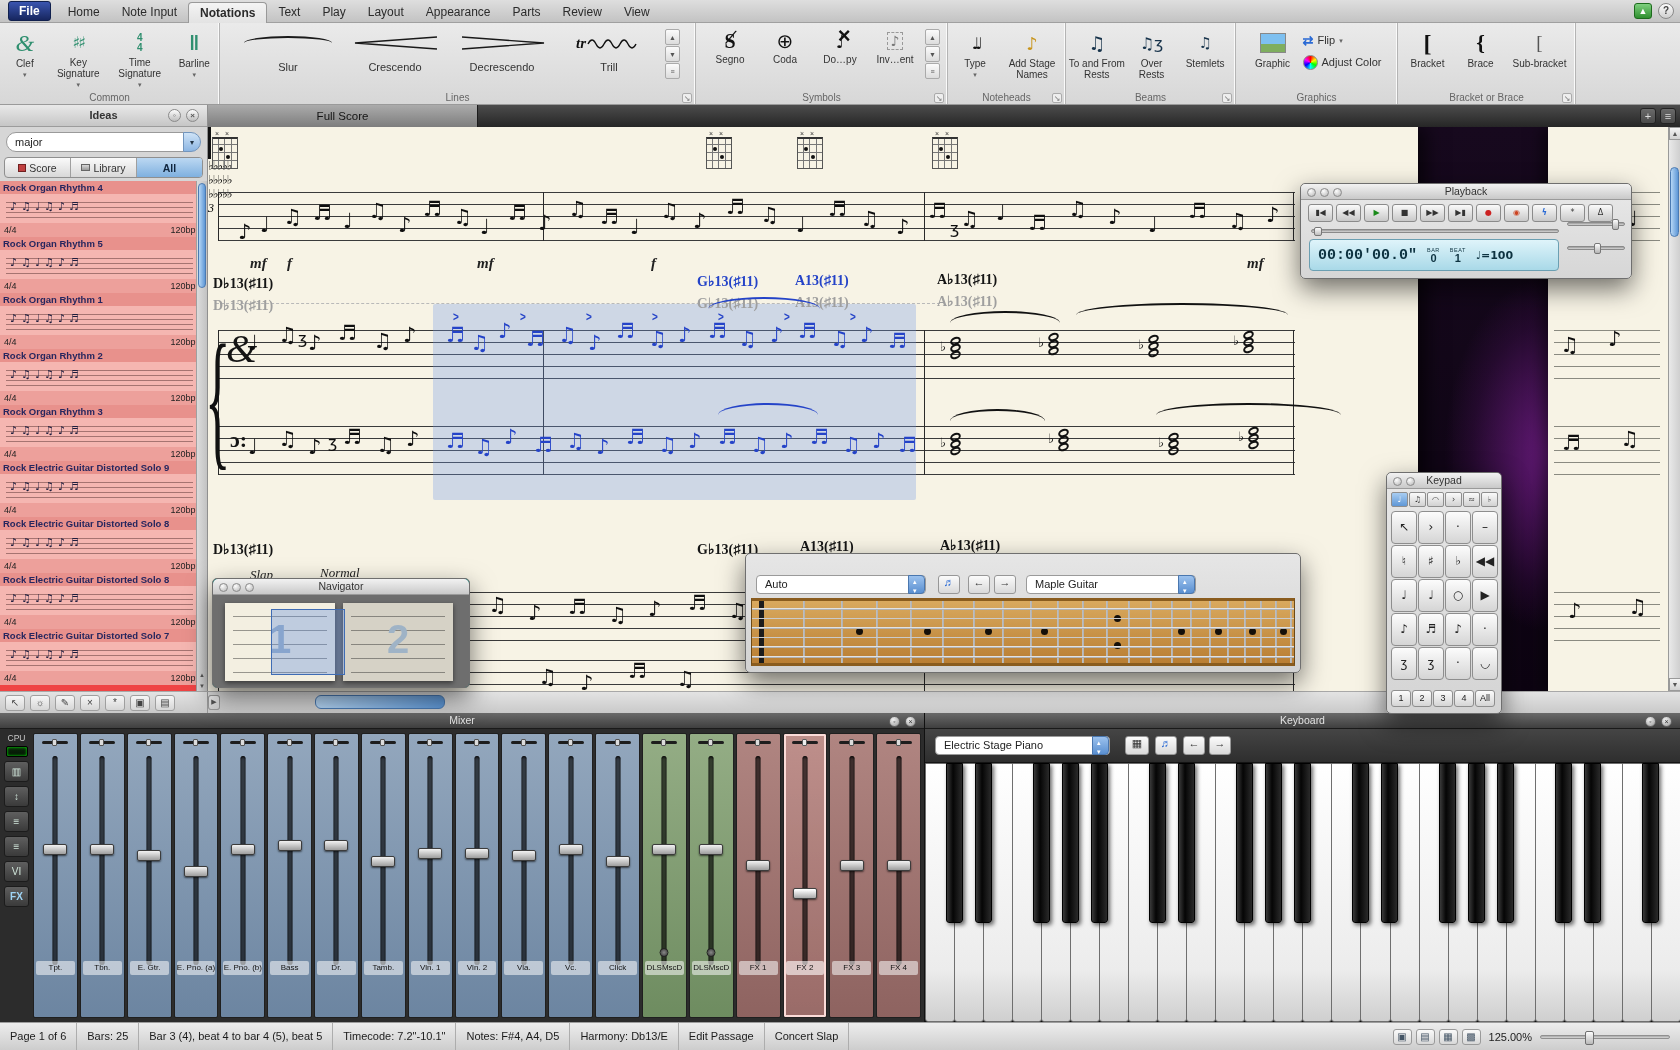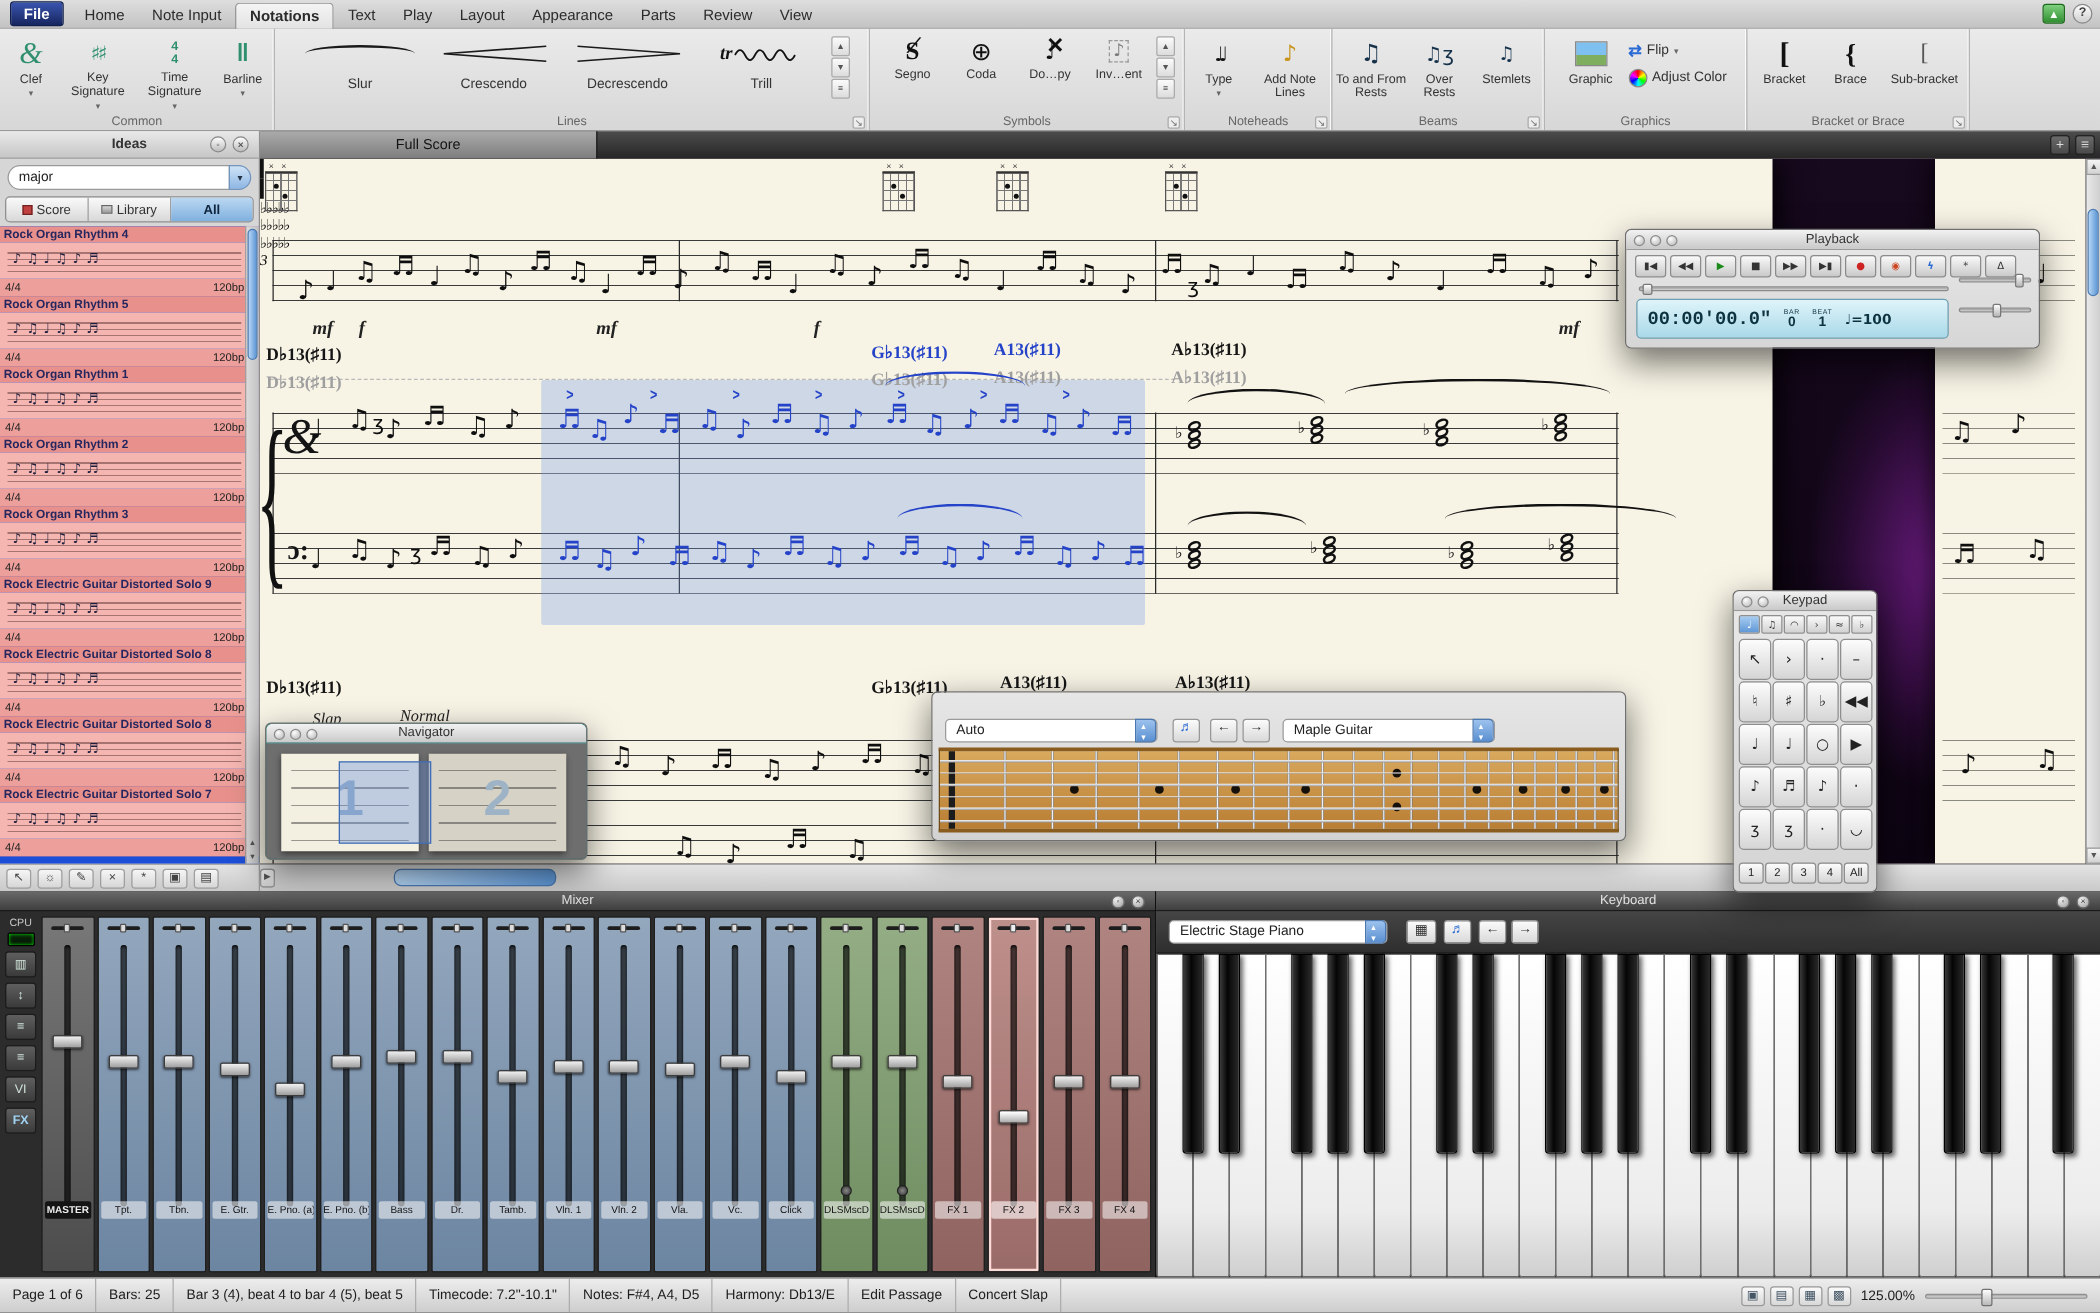--- a/index.html
+++ b/index.html
@@ -35,21 +35,21 @@
 #ideas{position:absolute;left:0;top:105px;width:208px;height:586px;background:#d6d6d6;border-right:1px solid #8f8f8f}
 #ideas-hd{position:relative;height:22px;background:linear-gradient(#e9e9e9,#c6c6c6);border-bottom:1px solid #9c9c9c;text-align:center;font-size:11px;font-weight:bold;color:#333;line-height:21px}
 .circbtn{position:absolute;top:4px;width:13px;height:13px;border-radius:50%;background:linear-gradient(#fdfdfd,#bdbdbd);border:1px solid #8a8a8a;font-size:8px;line-height:11px;text-align:center;color:#555}
 #ideas-search{position:relative;height:30px;padding:5px 6px}
 #ideas-search input{width:178px;height:20px;border:1px solid #9a9a9a;border-radius:10px 0 0 10px;padding:0 8px;font-size:11px;color:#222;background:#fff}
 #search-dd{position:absolute;right:6px;top:5px;width:18px;height:20px;background:linear-gradient(#cfe3f7,#8db6e3);border:1px solid #7295bd;border-radius:0 10px 10px 0;font-size:8px;text-align:center;line-height:19px;color:#234}
 #ideas-tabs{display:flex;height:21px;margin:0 4px;border:1px solid #8f8f8f;border-radius:4px;overflow:hidden;background:linear-gradient(#fafafa,#d8d8d8)}
 .itab{flex:1;display:flex;align-items:center;justify-content:center;gap:3px;font-size:10.5px;color:#333;border-right:1px solid #9f9f9f}
 .itab:last-child{border-right:none}
 .itab.active{background:linear-gradient(#bcd8f2,#7fb0df);font-weight:bold;color:#10253d}
-#ideas-list{position:absolute;left:0;top:76px;right:0;bottom:0;background:#1d4ed8;overflow:hidden}
+#ideas-list{position:absolute;left:0;top:76px;right:0;bottom:0;background:#ef4444;overflow:hidden}
 .idea{height:56px;border-bottom:1px solid #c57f7a}
 .idea-t{height:13px;background:#e8918c;font-size:9.5px;font-weight:bold;color:#26265e;padding-left:3px;line-height:13px;white-space:nowrap;overflow:hidden}
 .idea-p{position:relative;height:29px;background:#f5b6b1}
 .idea-staff{position:absolute;left:6px;right:14px;top:5px;height:19px;background:repeating-linear-gradient(0deg,rgba(70,35,35,.45) 0 1px,transparent 1px 5px)}
 .idea-notes{position:absolute;left:10px;top:6px;font-family:"DejaVu Sans",sans-serif;font-size:11px;color:#1d1d3d;letter-spacing:4px}
 .idea-i{height:14px;background:#eda09b;font-size:9px;color:#222;padding:0 4px;display:flex;justify-content:space-between;line-height:14px}
 #ideas-scroll{position:absolute;right:0;top:76px;width:11px;bottom:0;background:linear-gradient(90deg,#dcdcdc,#c2c2c2);border-left:1px solid #a0a0a0}
 .aqthumb{background:linear-gradient(90deg,#b5d6f5,#5e97d6);border:1px solid #4a7ab2;border-radius:6px}
 
 #doctabs{position:absolute;left:208px;top:105px;right:0;height:22px;background:linear-gradient(#4c4c4c,#262626);display:flex;align-items:stretch}
@@ -333,21 +333,21 @@
               <div class="ric">
                 <span style="font-family: &quot;DejaVu Sans&quot;, sans-serif; font-size: 16px; color: rgb(17, 17, 17); letter-spacing: -4px;">♩♩</span>
               </div>
               <div class="rbl">Type</div>
               <div class="dd">▾</div>
             </div>
             <div class="rbtn" style="width: 62px;">
               <div class="ric">
                 <span style="font-family: &quot;DejaVu Sans&quot;, sans-serif; font-size: 18px; color: rgb(200, 148, 26); font-weight: bold;">♪</span>
               </div>
-              <div class="rbl">Add Note Lines</div>
+              <div class="rbl">Add Stage Names</div>
             </div>
           </div>
           <div class="rglabel">Noteheads<div class="launcher">↘</div></div>
         </div>
         <div class="rgroup" style="width: 170px;">
           <div class="rgcontent">
             <div class="rbtn" style="width: 58px;">
               <div class="ric">
                 <span style="font-family: &quot;DejaVu Sans&quot;, sans-serif; font-size: 19px; color: rgb(22, 50, 74);">♫</span>
               </div>
@@ -840,28 +840,20 @@
       <div id="railbtns">
           <div class="railbtn">▥</div>
           <div class="railbtn">↕</div>
           <div class="railbtn">≡</div>
           <div class="railbtn">≡</div>
           <div class="railbtn">VI</div>
           <div class="railbtn blue">FX</div>
         </div>
     </div>
     <div id="mixstrips">
-        <div class="strip cmaster">
-          <div class="pan">
-            <div></div>
-          </div>
-          <div class="ftrack"></div>
-          <div class="fthumb" style="top: 94px;"></div>
-          <div class="slabel dark">MASTER</div>
-        </div>
         <div class="strip cblue">
           <div class="pan">
             <div></div>
           </div>
           <div class="ftrack"></div>
           <div class="fthumb" style="top: 110px;"></div>
           <div class="slabel">Tpt.</div>
         </div>
         <div class="strip cblue">
           <div class="pan">

